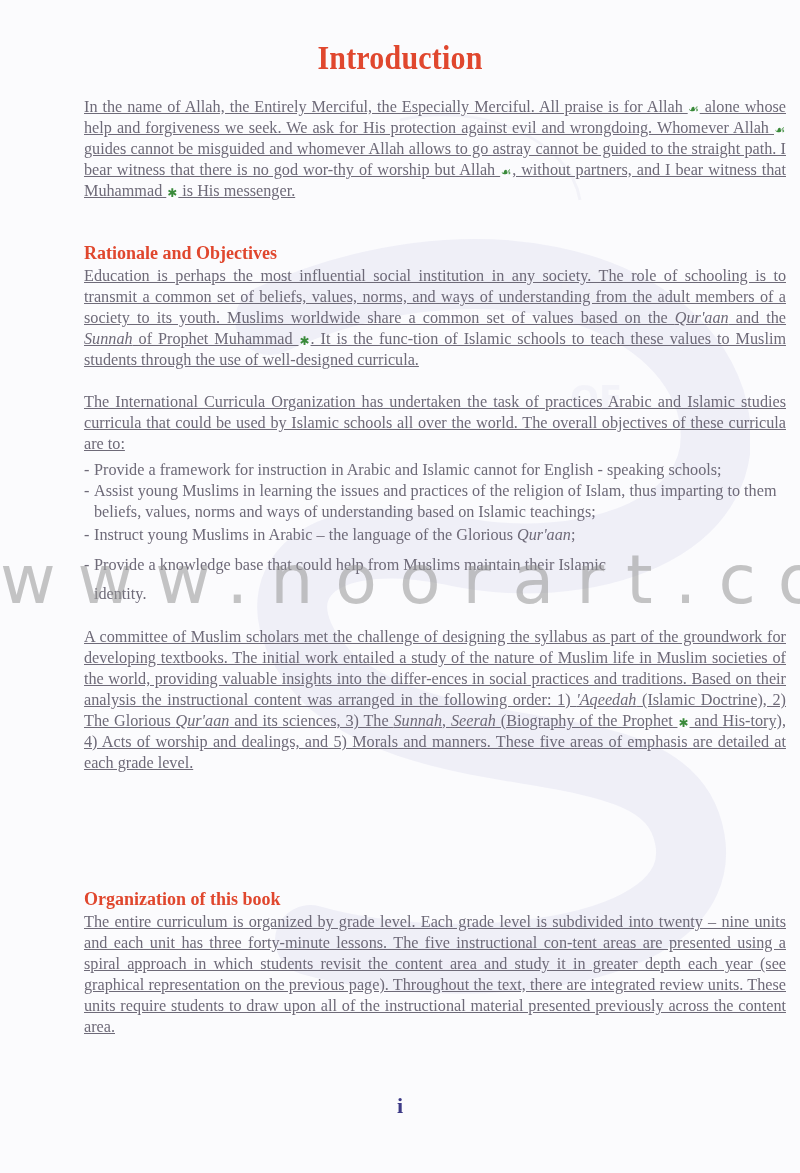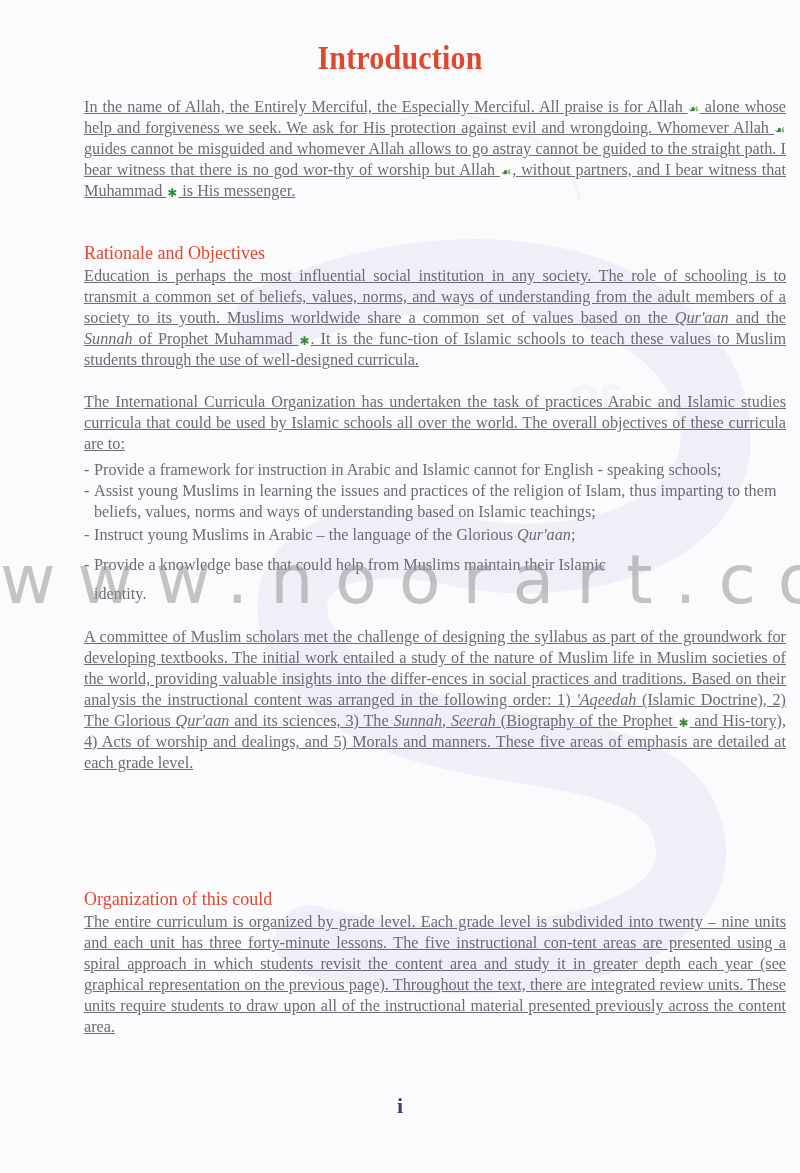--- a/index.html
+++ b/index.html
@@ -20,21 +20,21 @@
     position: absolute; left: 0; width: 800px; top: 40px;
     text-align: center; font-weight: bold; font-size: 30px; color: #e0472e;
     font-family: "Liberation Serif", serif; letter-spacing: 0.2px;
     transform: scaleY(1.15);
   }
   .content { position: absolute; left: 84px; width: 702px; }
   .p {
     font-size: 16.2px; line-height: 21px; text-align: justify; margin: 0; text-decoration: underline;
   }
   .h2 {
-    font-weight: normal; font-size: 18px; color: #e0472e; margin: 0;
+    font-weight: bold; font-size: 18px; color: #e0472e; margin: 0;
   }
   .li { display: flex; font-size: 16.2px; line-height: 21px; }
   .li .dash { width: 10px; flex: none; }
   .li .txt { flex: 1; }
   .honor {
     display: inline-block; width: 12px; height: 12px; vertical-align: -1px;
     color: #3a8a3a; font-size: 12px; line-height: 12px; text-align: center;
   }
   .page-num {
     position: absolute; left: 0; width: 800px; top: 1093px; text-align: center;
@@ -93,20 +93,20 @@
           <span class="txt" style="text-align:left; padding-right:130px;">Provide a knowledge base that could help from Muslims maintain their Islamic identity.</span>
       </div>
     </div>
 
     <p class="p" style="margin-top:18px;">
       <span>A committee of Muslim scholars met the challenge of designing the syllabus as part of the groundwork for developing textbooks. The initial work entailed a study of the nature of Muslim life in Muslim societies of the world, providing valuable insights into the differ-ences in social practices and traditions. Based on their analysis the instructional content was arranged in the following order: 1) </span><i>'Aqeedah</i><span> (Islamic Doctrine), 2) The Glorious </span><i>Qur'aan</i><span> and its sciences, 3) The </span><i>Sunnah</i><span>, </span><i>Seerah</i><span> (Biography of the Prophet </span><span class="honor">✱</span><span> and His-tory), 4) Acts of worship and dealings, and 5) Morals and manners. These five areas of emphasis are detailed at each grade level.</span>
     </p>
   </div>
 
   <div class="content" style="top:889px;">
-    <h2 class="h2">Organization of this could</h2>
+    <h2 class="h2">Organization of this book</h2>
     <p class="p" style="margin-top:2px;">The entire curriculum is organized by grade level. Each grade level is subdivided into twenty – nine units and each unit has three forty-minute lessons. The five instructional con-tent areas are presented using a spiral approach in which students revisit the content area and study it in greater depth each year (see graphical representation on the previous page). Throughout the text, there are integrated review units. These units require students to draw upon all of the instructional material presented previously across the content area.</p>
   </div>
 
   <div class="watermark">www.noorart.com</div>
 
   <div class="page-num">i</div>
 </div>
 
 </body></html>

